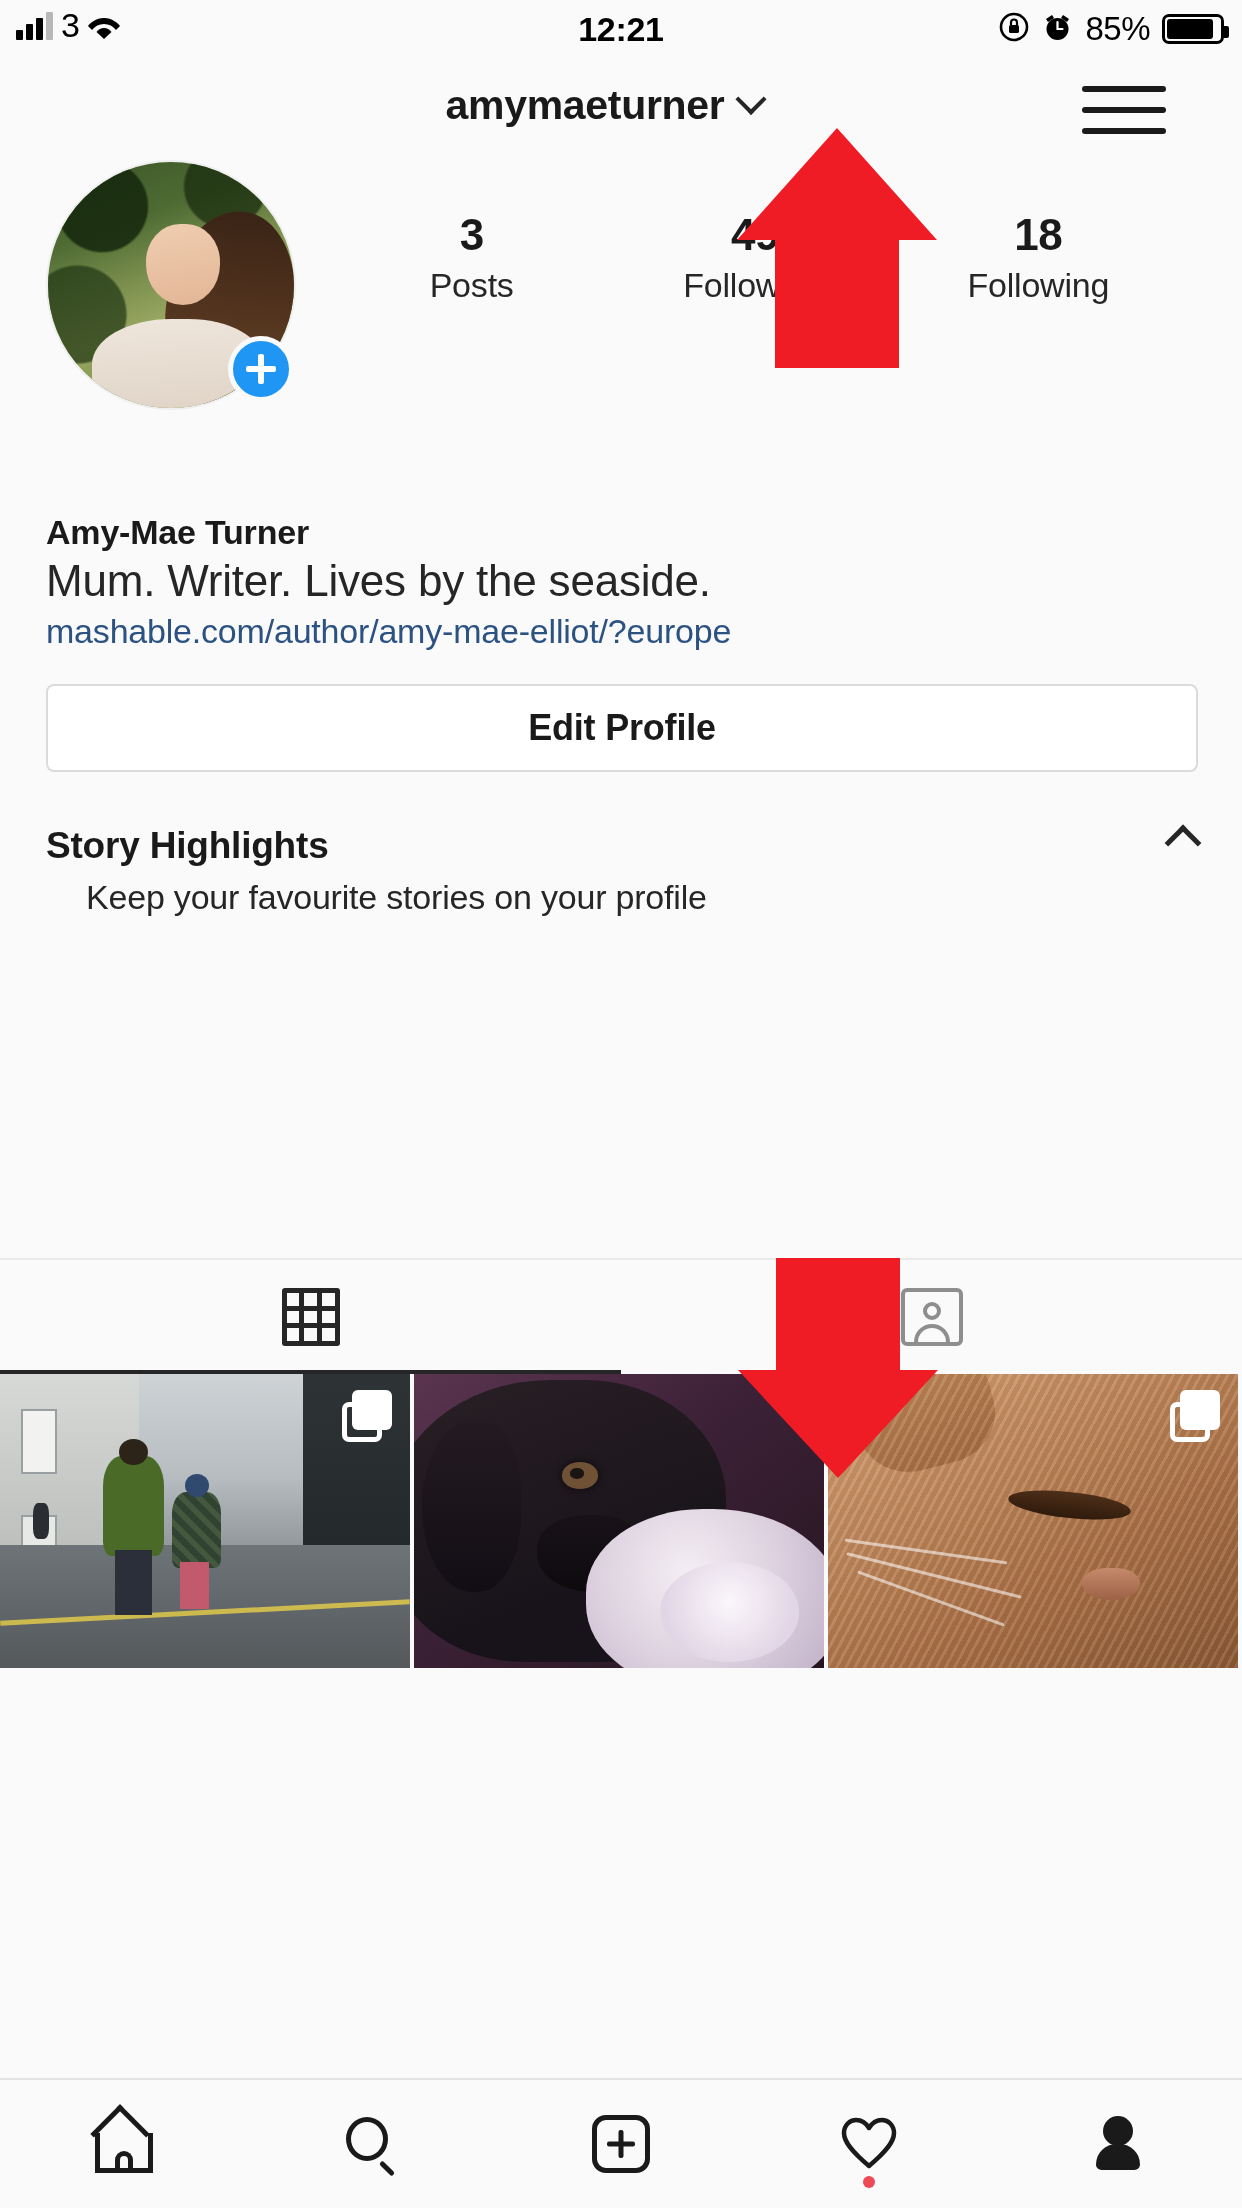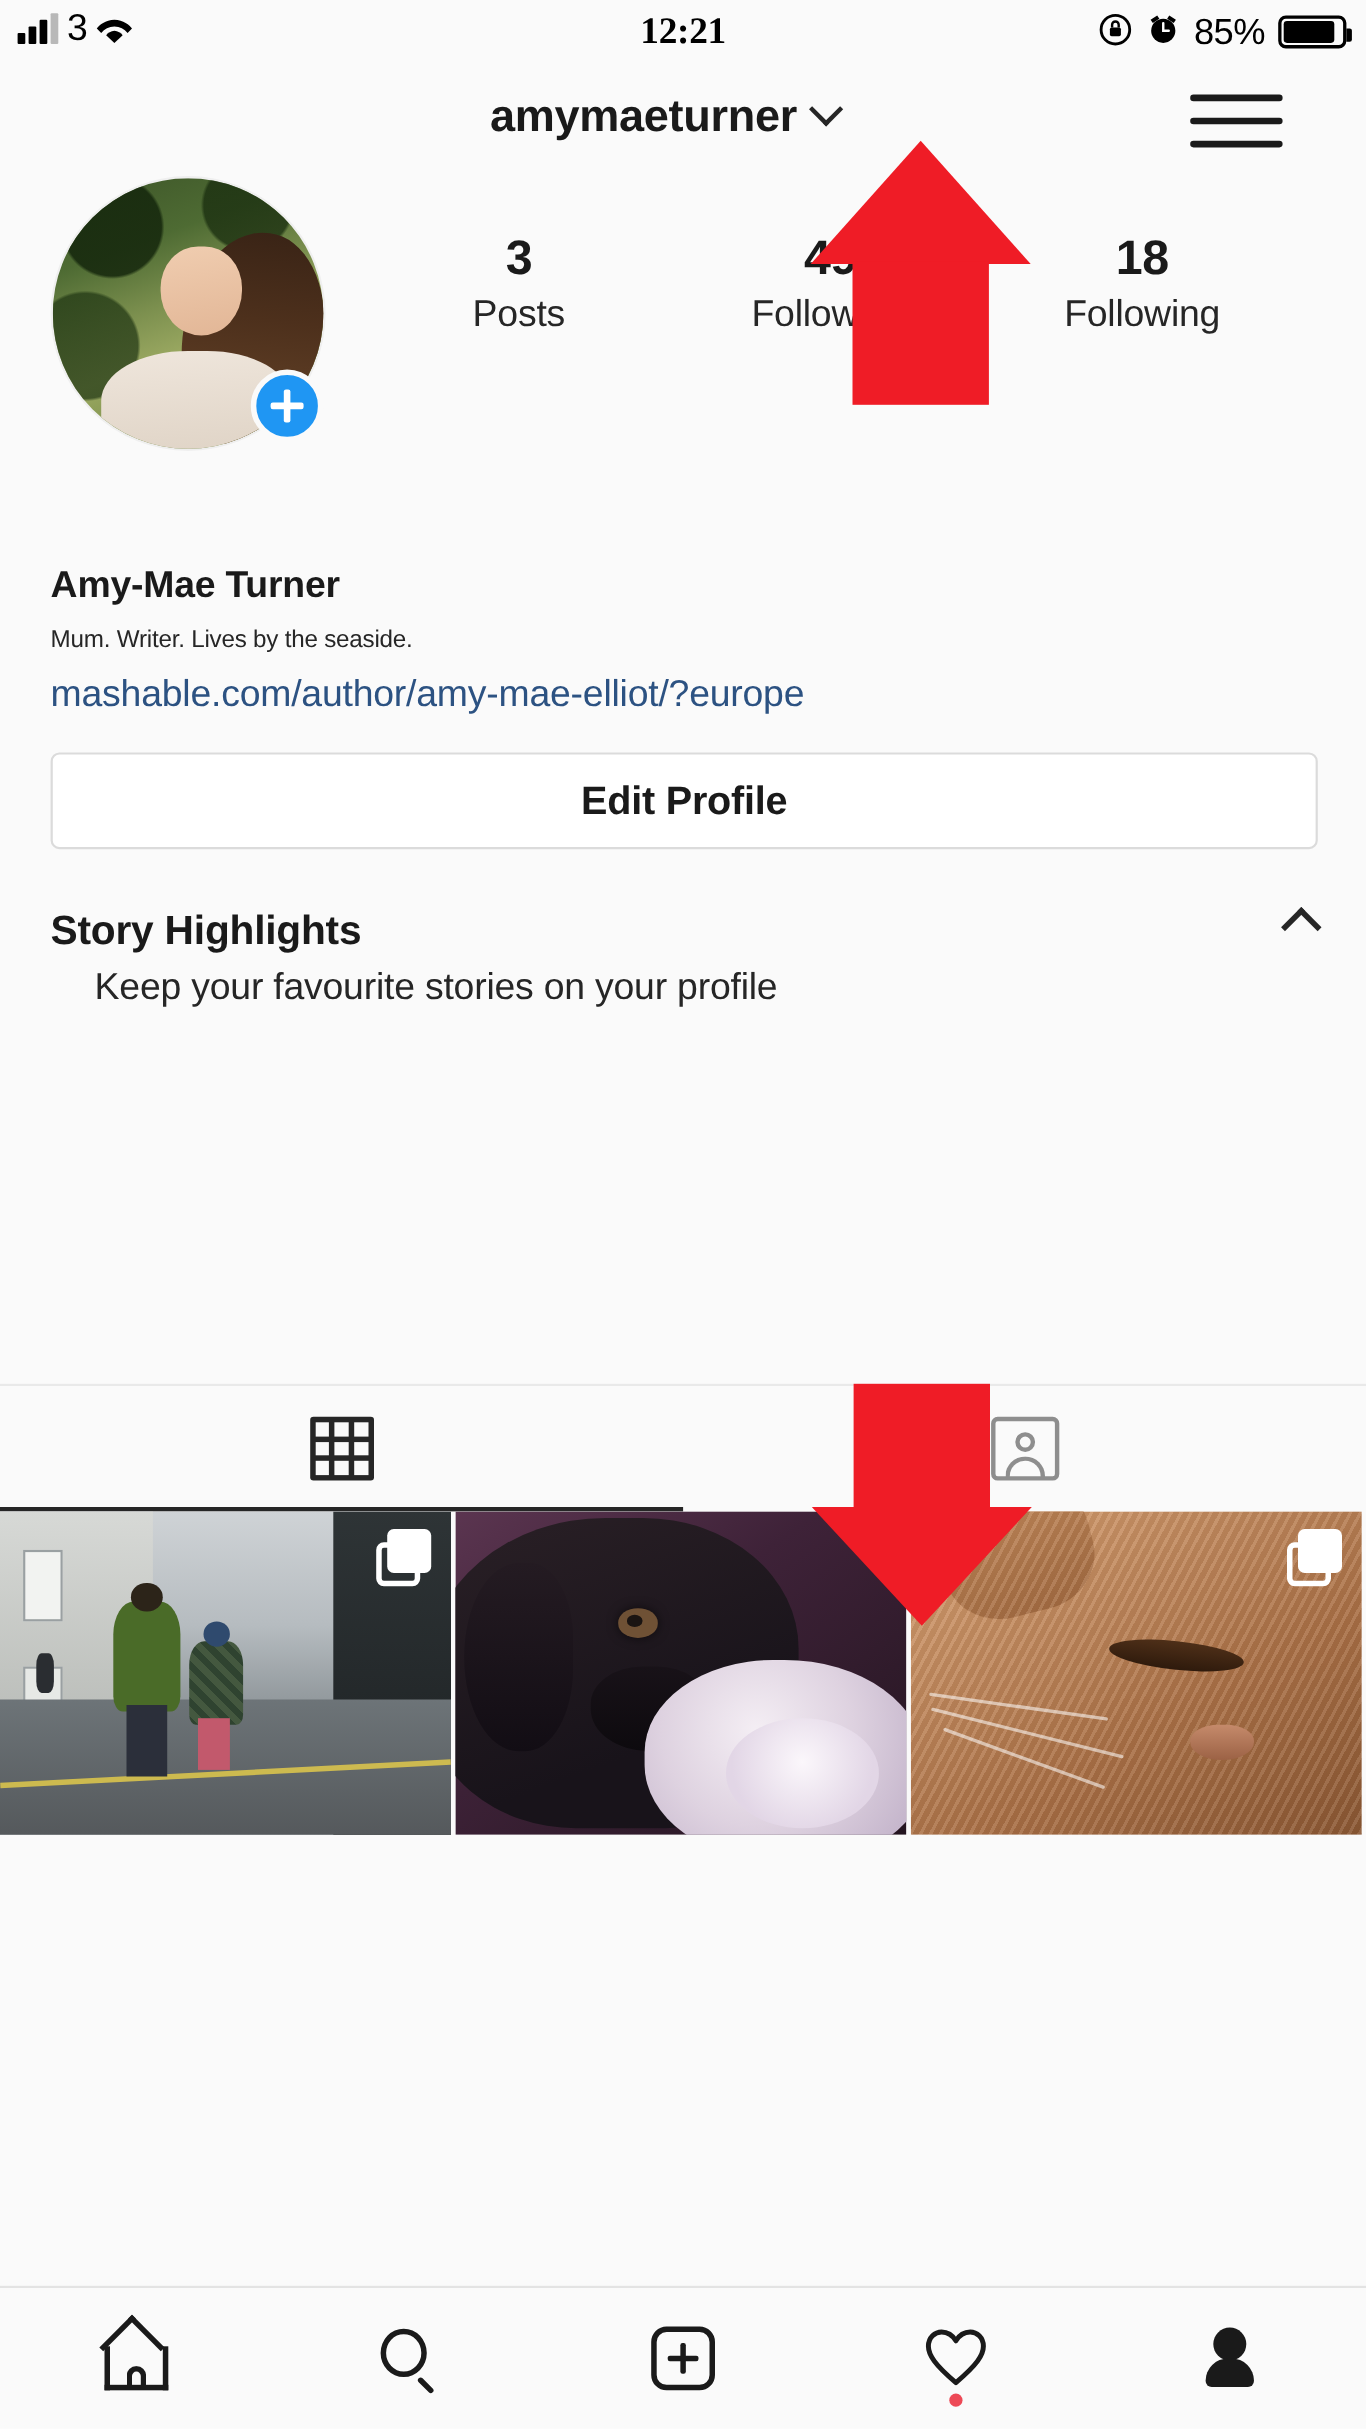--- a/index.html
+++ b/index.html
@@ -19,21 +19,21 @@
   }
   .sb-left { position:absolute; left:16px; top:8px; display:flex; align-items:center; gap:8px; }
   .sig { display:flex; align-items:flex-end; gap:3px; height:30px; }
   .sig i { display:block; width:7px; background:#000; border-radius:1px; }
   .sig i:nth-child(1){ height:10px; }
   .sig i:nth-child(2){ height:16px; }
   .sig i:nth-child(3){ height:22px; }
   .sig i:nth-child(4){ height:28px; background:#b8b8b8; }
   .carrier { font-size:34px; font-weight:400; color:#000; line-height:34px; letter-spacing:-0.5px; }
   .wifi { width:34px; height:28px; position:relative; }
-  .sb-center { position:absolute; left:0; width:1242px; text-align:center; top:10px;font-family:Liberation Serif, serif; }
+  .sb-center { position:absolute; left:0; width:1242px; text-align:center; top:10px; }
   .clock { font-size:34px; font-weight:600; color:#000; letter-spacing:-0.3px; }
   .sb-right { position:absolute; right:18px; top:10px; display:flex; align-items:center; gap:12px; }
   .pct { font-size:33px; font-weight:400; color:#000; letter-spacing:-0.5px; }
   .batt {
     width:62px; height:30px; border:3px solid #000; border-radius:7px;
     position:relative; padding:2px;
   }
   .batt::after {
     content:""; position:absolute; right:-8px; top:9px; width:5px; height:12px;
     background:#000; border-radius:0 2px 2px 0;
@@ -95,21 +95,21 @@
   .plus-badge i:last-child { width:6px; height:30px; }
 
   .stats { position:absolute; left:330px; top:48px; width:850px; display:flex; }
   .stat { flex:1; text-align:center; }
   .stat .num { font-size:44px; font-weight:700; color:#1a1a1a; letter-spacing:-0.5px; line-height:54px; }
   .stat .lbl { font-size:34px; font-weight:400; color:#262626; line-height:46px; letter-spacing:-0.2px; }
 
   
   .bio { position:absolute; top:508px; left:46px; width:1100px; }
   .bio .name { font-size:34px; font-weight:700; color:#1a1a1a; line-height:48px; letter-spacing:-0.2px; }
-  .bio .desc { font-size:22px; font-weight:400; color:#262626; line-height:50px; letter-spacing:-0.2px; }
+  .bio .desc { font-size:44px; font-weight:400; color:#262626; line-height:50px; letter-spacing:-0.2px; }
   .bio .link { font-size:34px; font-weight:400; color:#2c5282; line-height:50px; letter-spacing:-0.2px; }
 
   
   .edit-btn {
     position:absolute; top:684px; left:46px; width:1152px; height:88px;
     border:2px solid #dbdbdb; border-radius:8px; background:#fff;
     display:flex; align-items:center; justify-content:center;
   }
   .edit-btn span { font-size:36px; font-weight:700; color:#1a1a1a; letter-spacing:-0.2px; }
 

